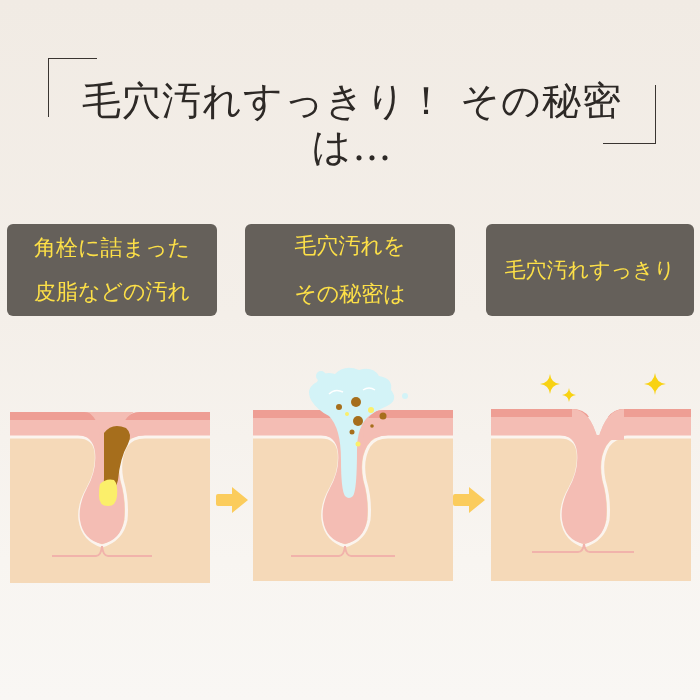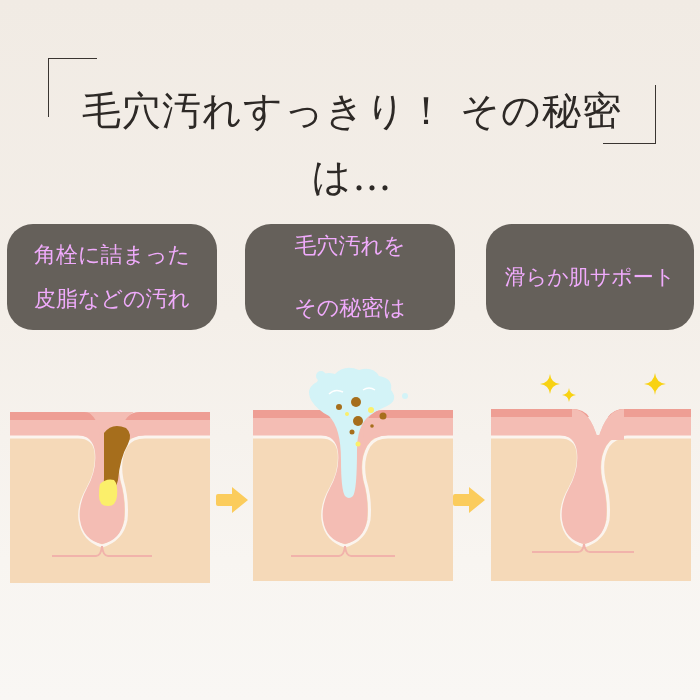--- a/index.html
+++ b/index.html
@@ -14,27 +14,27 @@
   .bracket-open {
     position: absolute; left: 0; top: 0; width: 48px; height: 58px;
     border-top: 1.5px solid #3a3531; border-left: 1.5px solid #3a3531;
   }
   .bracket-close {
     position: absolute; right: 0; bottom: 0; width: 52px; height: 58px;
     border-bottom: 1.5px solid #3a3531; border-right: 1.5px solid #3a3531;
   }
   .headline-text {
     position: absolute; left: 0; right: 0; top: 20px; text-align: center;
-    font-size: 39px; color: #2d2926; letter-spacing: 1px; line-height: 66px;
+    font-size: 39px; color: #2d2926; letter-spacing: 1px; line-height: 46px;
     font-family: "DejaVu Serif", "Liberation Serif", serif;
   }
   .pill {
-    position: absolute; top: 224px; height: 106px; width: 210px;
-    background: #65605a; border-radius: 26px;
-    color: #f0abfc; text-align: center;
+    position: absolute; top: 224px; height: 92px; width: 210px;
+    background: #65605a; border-radius: 6px;
+    color: #fde047; text-align: center;
     font-family: "DejaVu Sans", "Liberation Sans", sans-serif;
     font-size: 22px; line-height: 44px;
     display: flex; flex-direction: column; justify-content: center;
   }
   .pill span { display: block; white-space: nowrap; }
   .pill-1 { left: 7px; }
   .pill-2 { left: 245px; justify-content: space-between; }
   .pill-3 { left: 486px; width: 208px; font-size: 21px; }
   .panel { position: absolute; top: 360px; }
   .panel svg { display: block; }
@@ -51,21 +51,21 @@
 
 <div class="pill pill-1">
   <span>角栓に詰まった</span>
   <span>皮脂などの汚れ</span>
 </div>
 <div class="pill pill-2">
   <span>毛穴汚れを</span>
   <span>その秘密は</span>
 </div>
 <div class="pill pill-3">
-  <span>滑らか肌サポート</span>
+  <span>毛穴汚れすっきり</span>
 </div>
 
 <div class="panel" style="left:0;">
   <svg width="230" height="230" viewBox="0 0 230 230">
 
     <rect x="10" y="77" width="200" height="146" fill="#f5d9b8"></rect>
 
     <path d="M10 52 H84 Q98 52 103 66 L103 67 L120 67 Q127 52 140 52 H210 V78 H10 Z" fill="#f4bdb4"></path>
     <path d="M10 52 H84 Q97 52 101 60 L10 60 Z" fill="#ee9e94"></path>
     <path d="M210 52 H140 Q130 52 124 60 L210 60 Z" fill="#ee9e94"></path>

